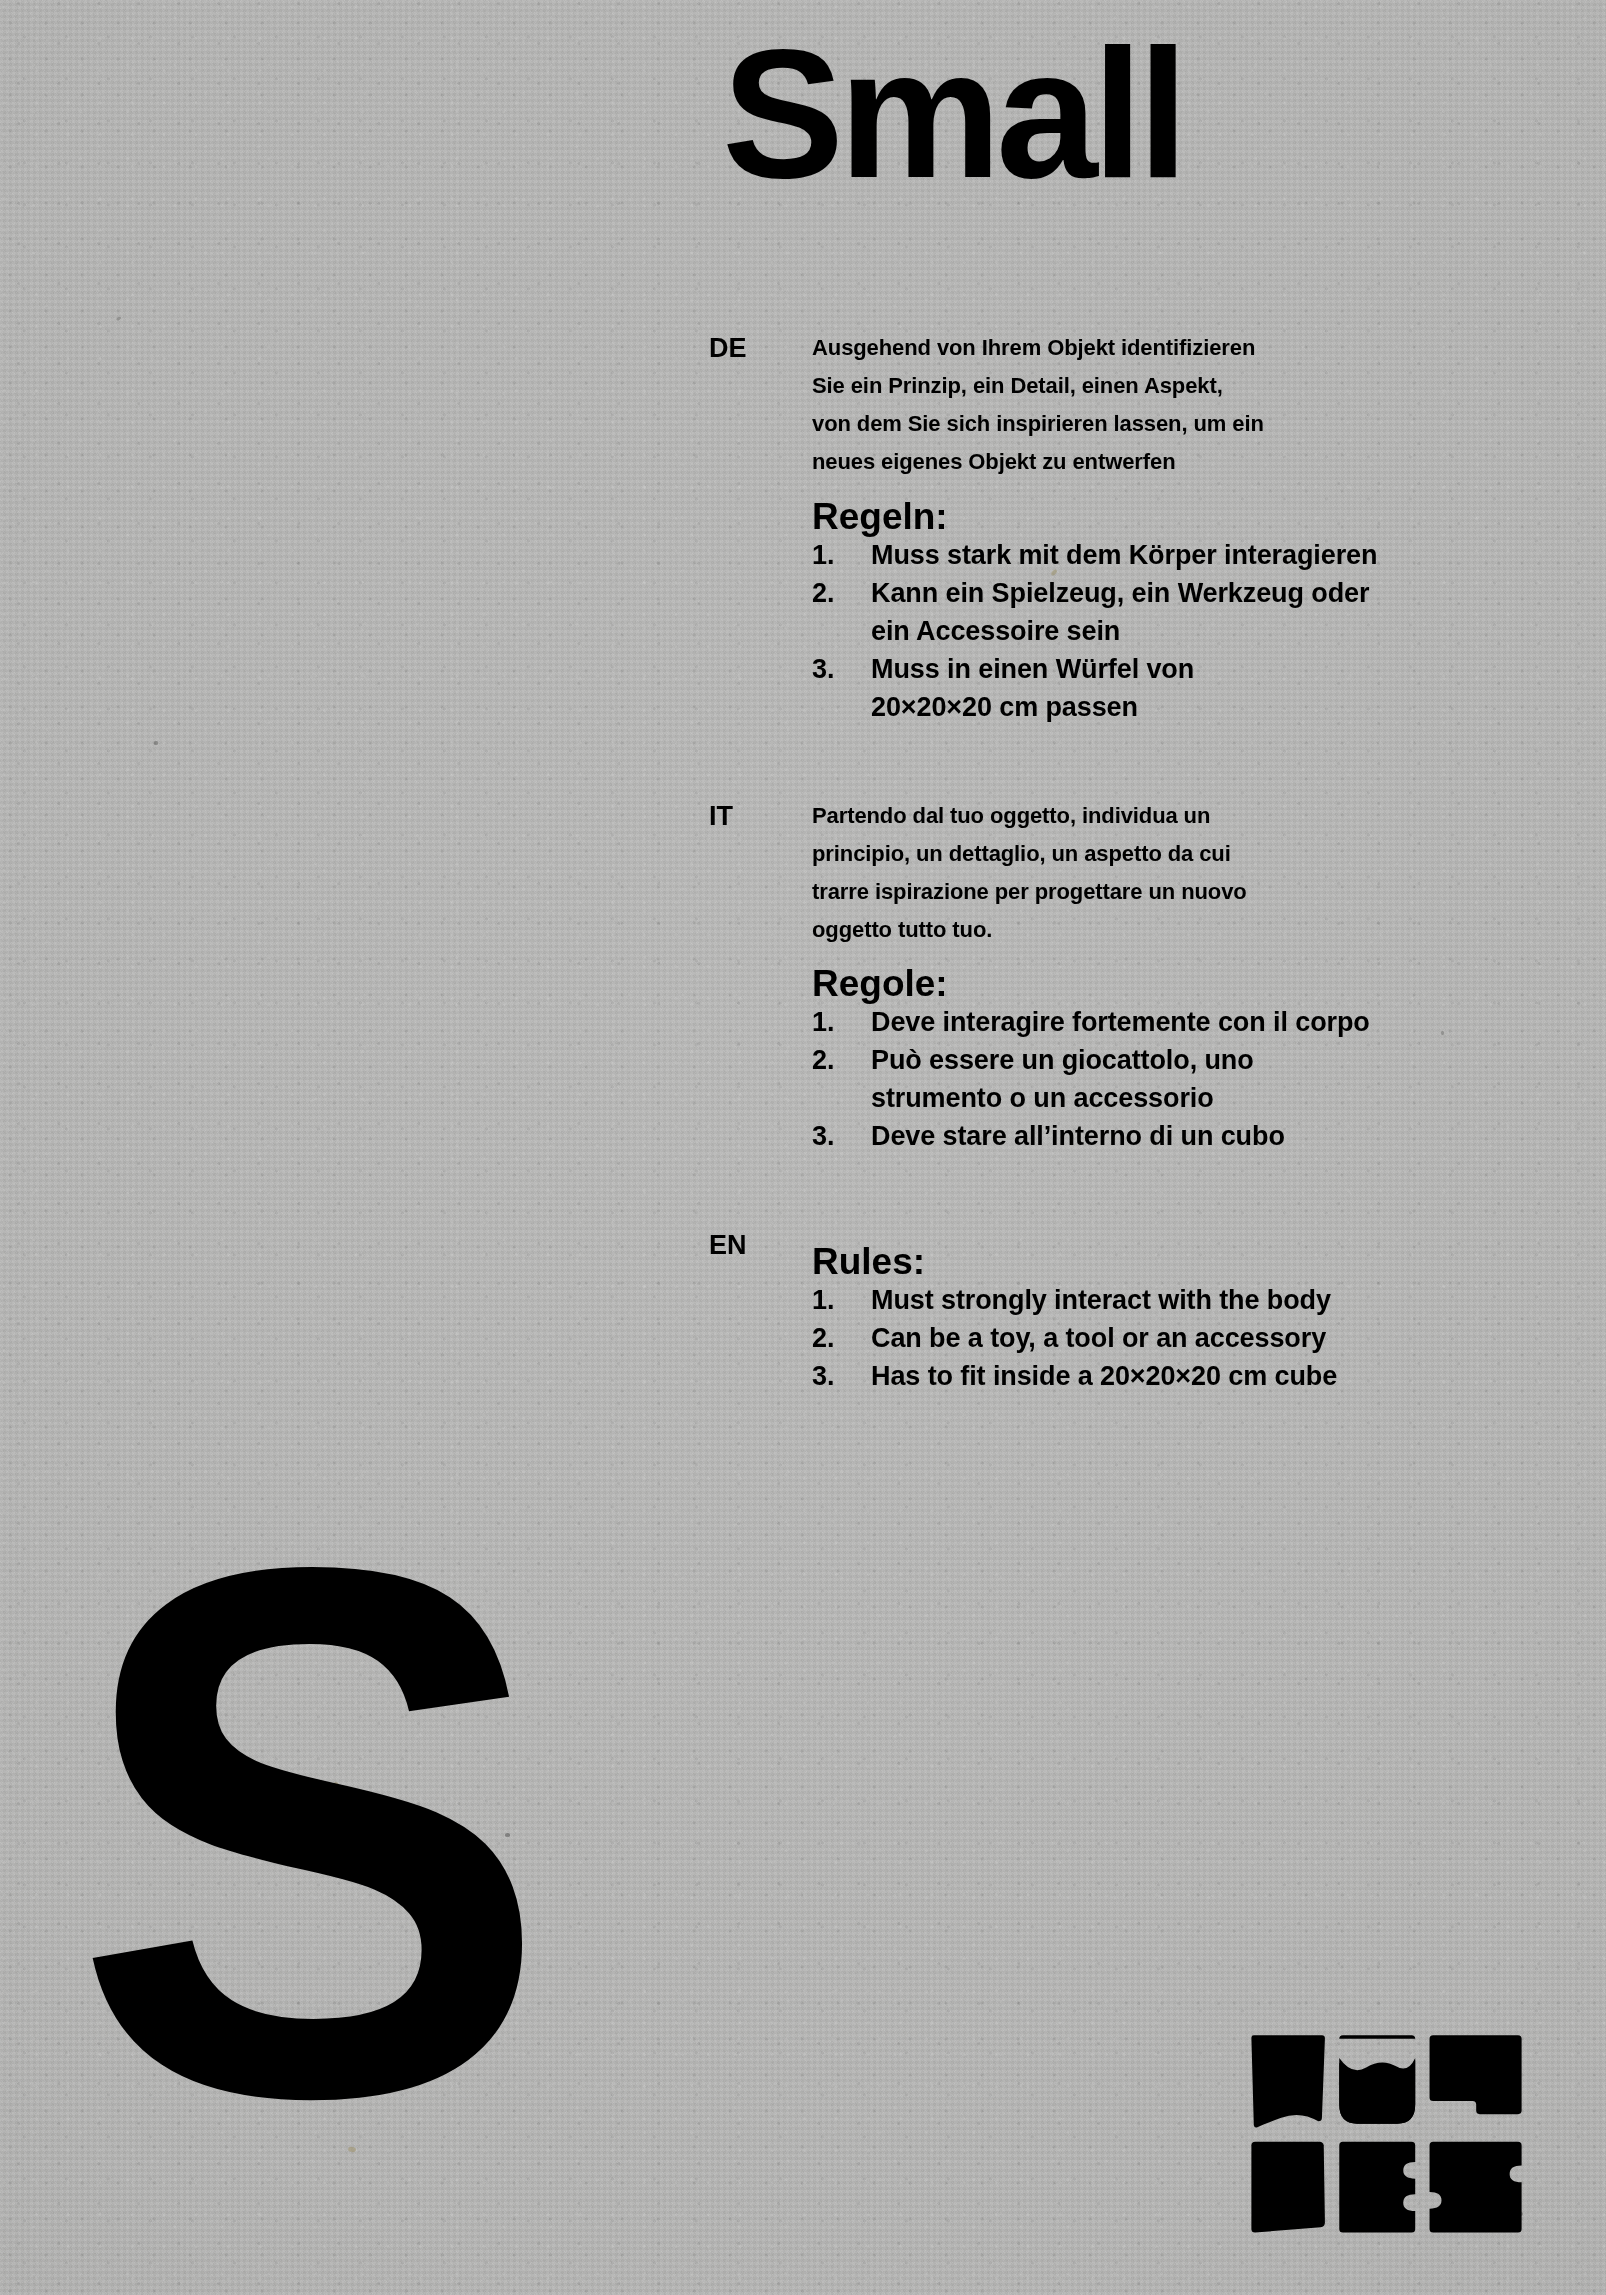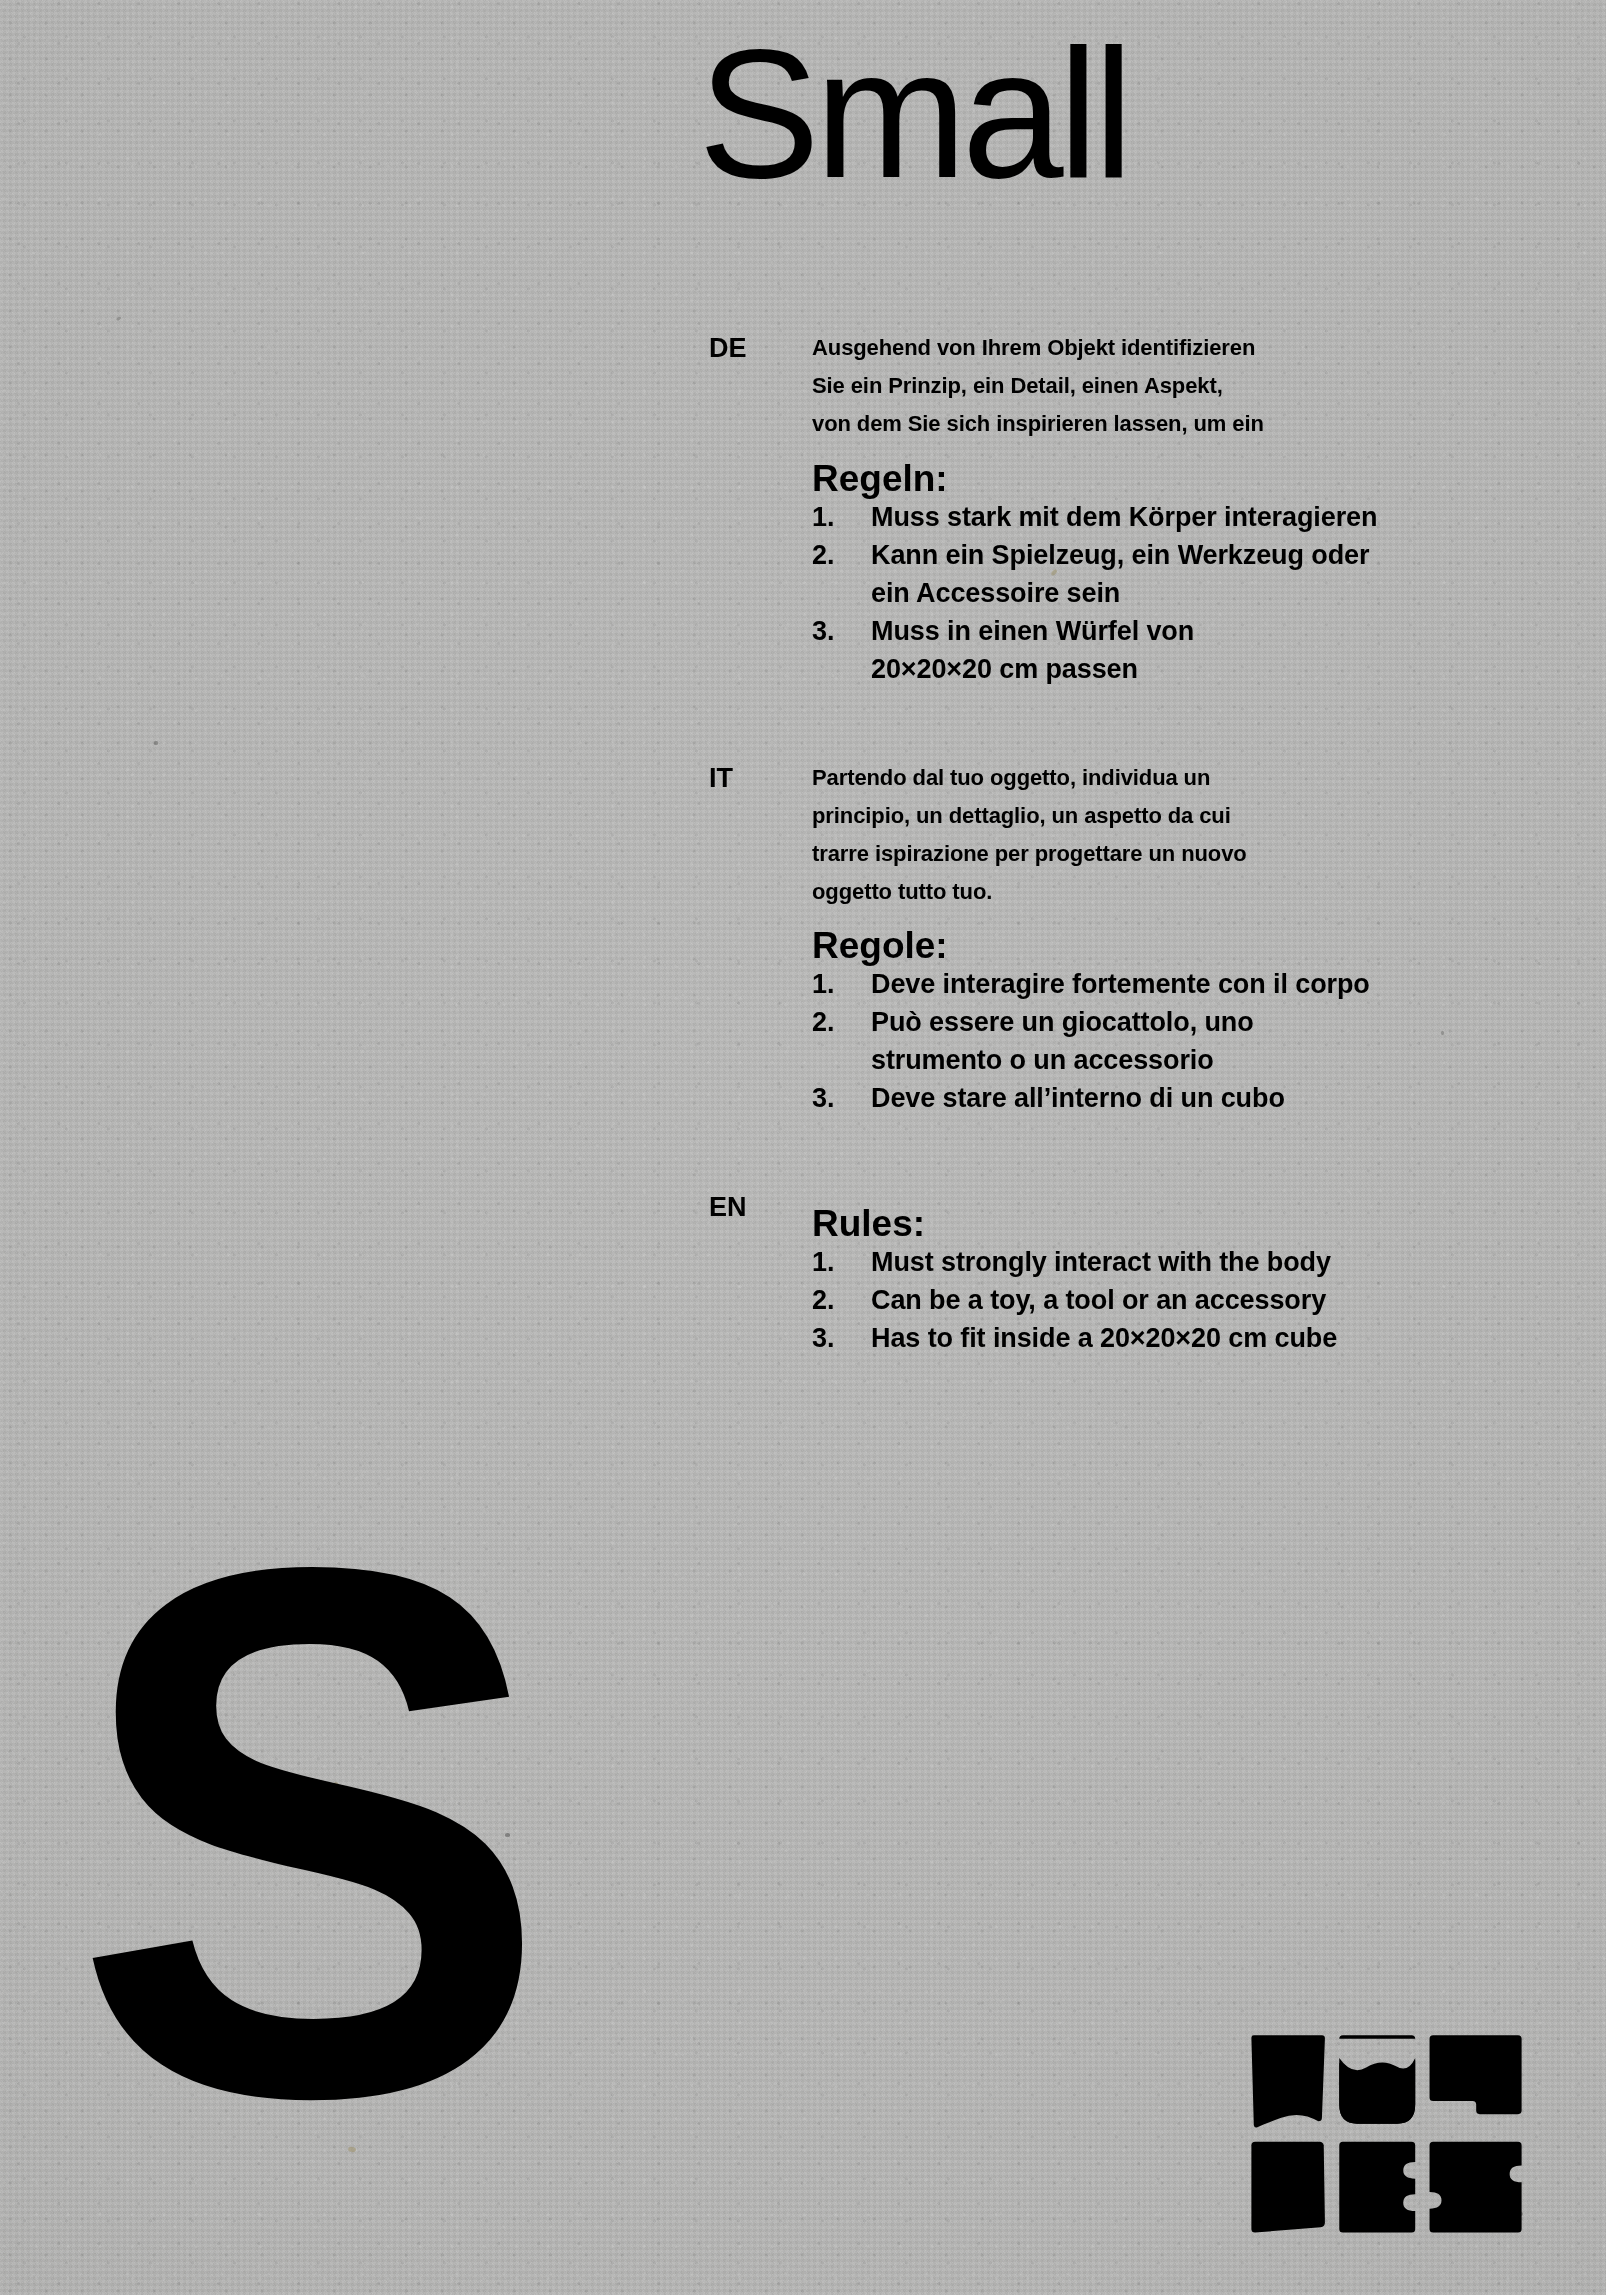--- a/index.html
+++ b/index.html
@@ -61,24 +61,24 @@
     background:
       radial-gradient(ellipse 120% 105% at 50% 45%, rgba(255,255,255,.055) 0%, rgba(255,255,255,0) 52%, rgba(0,0,0,.055) 100%);
   }
 
   
   .fleck { position: absolute; border-radius: 45%; pointer-events: none; }
 
   
   #title {
     position: absolute;
-    left: 698px;
+    left: 722px;
     top: 21.5px;
     font-size: 183px;
-    font-weight: 400;
+    font-weight: 700;
     letter-spacing: -5.4px;
     line-height: 1;
     white-space: nowrap;
   }
 
   
   #content {
     position: absolute;
     left: 709px;
     top: 329px;
@@ -183,20 +183,21 @@
   <div id="content">
 
     <section class="lang-block">
       <div class="lang-row">
         <div class="lang-tag">DE</div>
         <div class="lang-body">
           <p class="intro">
             <span class="ln">Ausgehend von Ihrem Objekt identifizieren</span>
             <span class="ln">Sie ein Prinzip, ein Detail, einen Aspekt,</span>
             <span class="ln">von dem Sie sich inspirieren lassen, um ein</span>
+            <span class="ln">neues eigenes Objekt zu entwerfen</span>
           </p>
           <p class="rules-title">Regeln:</p>
           <ol class="rules">
             <li>
               <span class="num">1.</span>
               <span class="txt">
                 <span class="ln">Muss stark mit dem Körper interagieren</span>
               </span>
             </li>
             <li>

